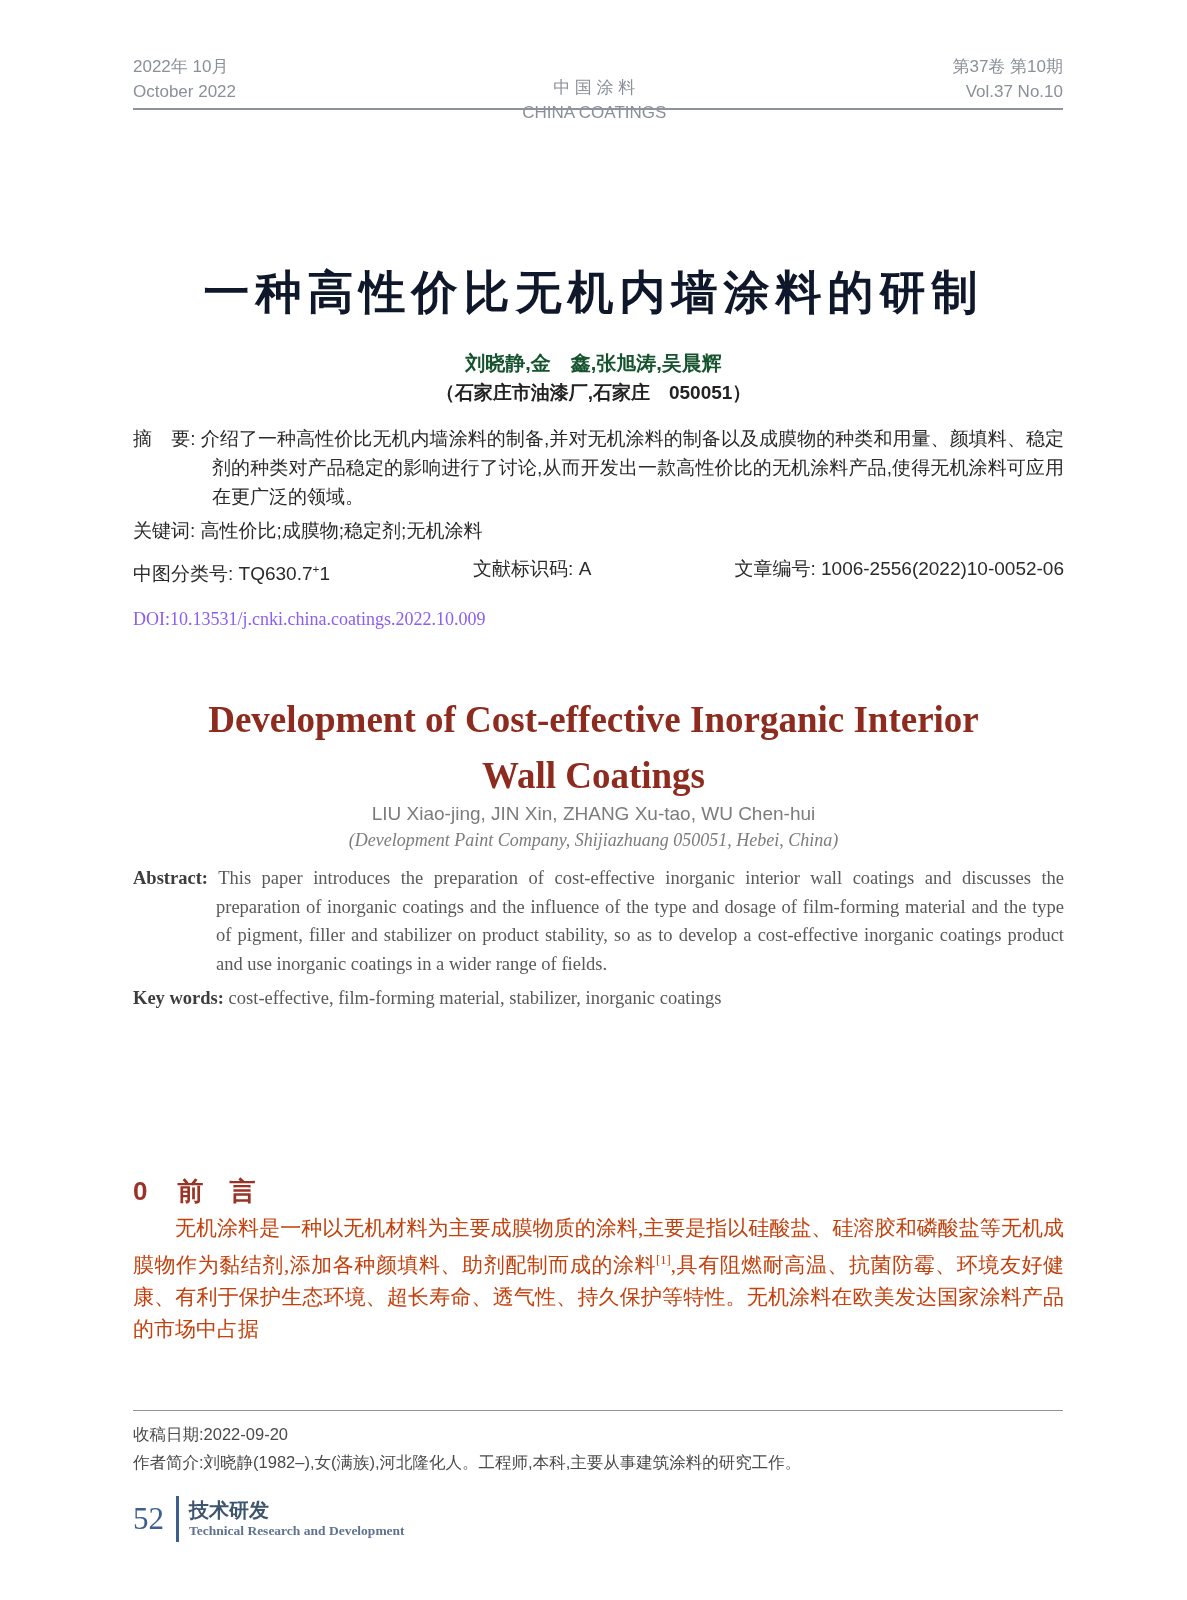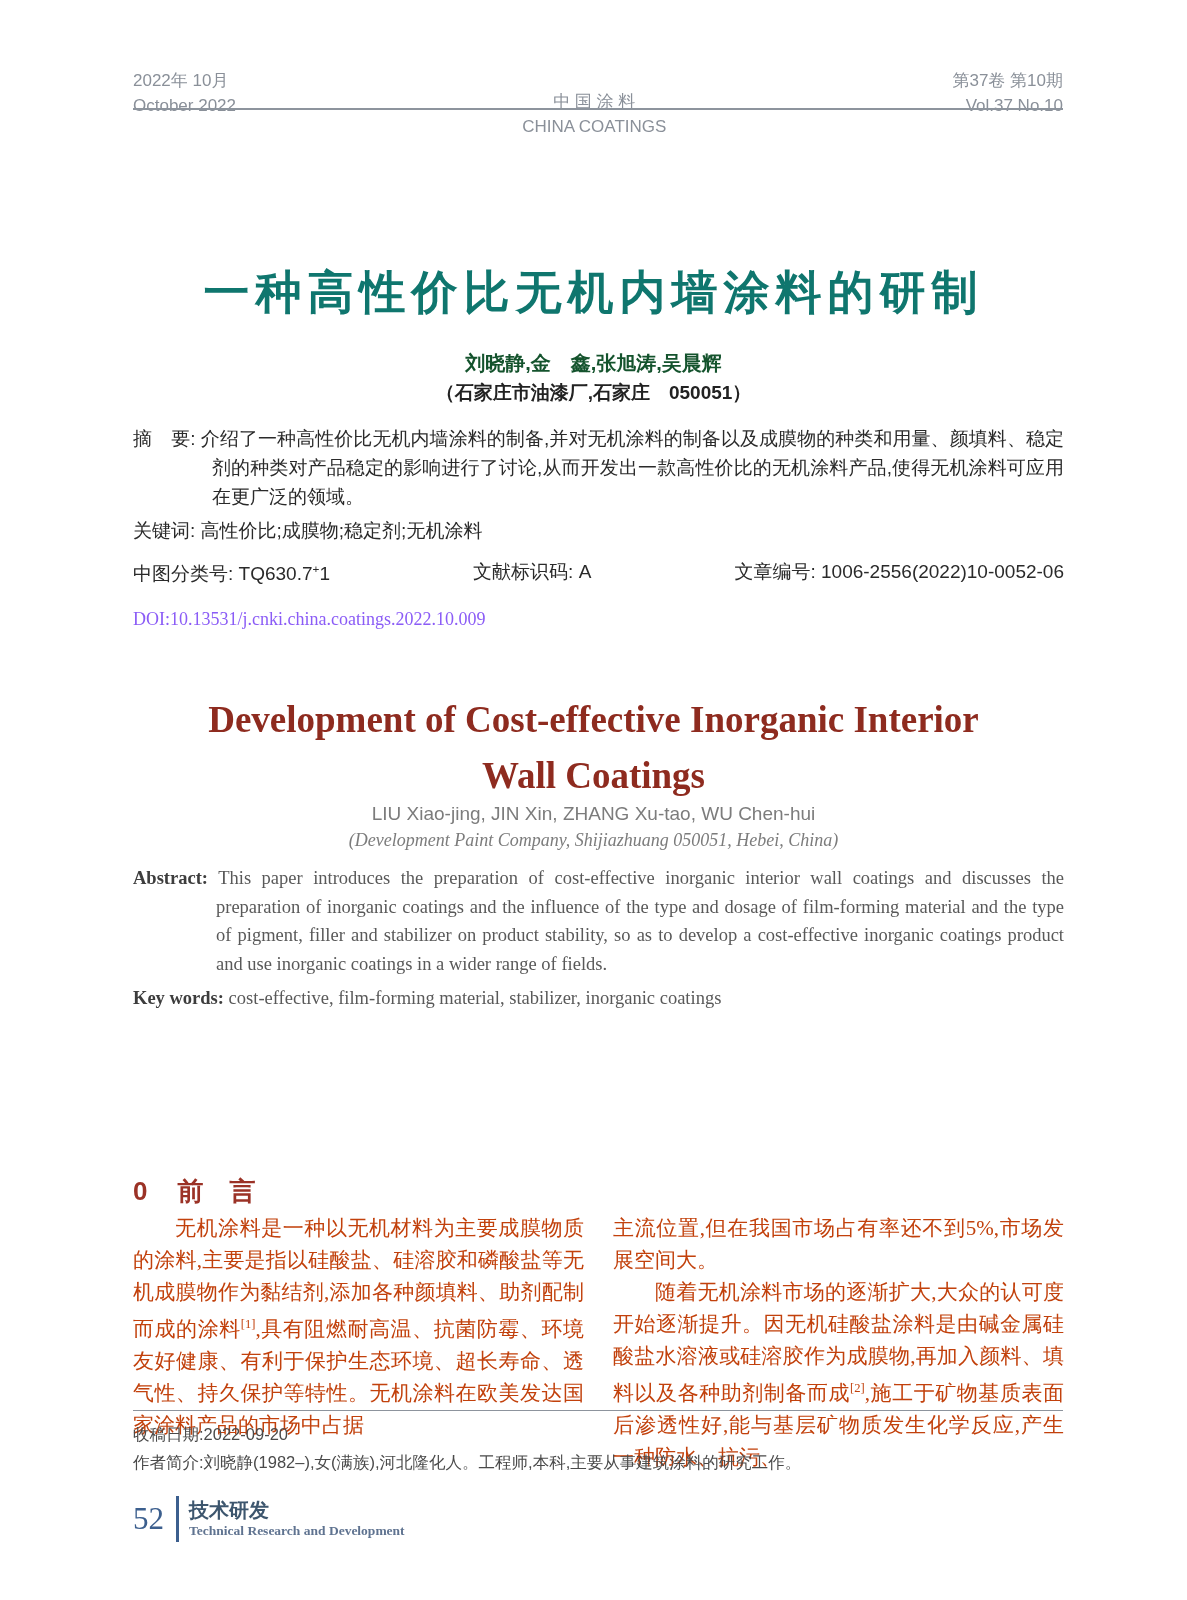--- a/index.html
+++ b/index.html
@@ -7,56 +7,56 @@
     position:relative;
     width:1187px; height:1600px;
     margin:0 auto;
     background:#ffffff;
     font-family:"Liberation Sans", sans-serif;
     color:#222;
     overflow:hidden;
   }
   
   .header {
-    position:absolute; top:68px; left:133px; right:124px;
+    position:absolute; top:54px; left:133px; right:124px;
     display:flex; justify-content:space-between;
     color:#8a9099; font-size:17px; line-height:25px;
   }
   .header .h-left   { text-align:left; }
   .header .h-center { text-align:center;margin-top:21px; }
   .header .h-right  { text-align:right; }
   .header-rule {
     position:absolute; top:108px; left:133px; right:124px;
     border-top:2px solid #8d949d;
   }
   
   .title-zh {
     position:absolute; top:262px; left:0; width:100%;
     text-align:center;
     font-size:46px; font-weight:bold; letter-spacing:6px;
-    color:#0f766e;
+    color:#0f172a;
   }
   .authors-zh {
     position:absolute; top:350px; left:0; width:100%;
     text-align:center; font-size:20px; font-weight:bold; color:#14532d;
   }
   .affil-zh {
     position:absolute; top:380px; left:0; width:100%;
     text-align:center; font-size:19px; font-weight:bold; color:#222;
   }
   
   .mid-block {
     position:absolute; top:424px; left:133px; width:931px;
     font-size:19px; line-height:29px; color:#2a2a2a;
   }
   .hang-zh { margin:0; padding-left:79px; text-indent:-79px; text-align:justify; }
   .kw-line { margin:5px 0 0 0; }
   .meta-row {
     margin:9px 0 0 0;
-    display:flex; justify-content:space-between;align-items:center;
+    display:flex; justify-content:space-between;
   }
   .meta-row sup { font-size:0.62em; }
   .doi-line {
     margin:17px 0 0 0;
     font-family:"Liberation Serif", serif; font-size:18px; color:#8b5cf6;
   }
   
   .title-en {
     position:absolute; top:692px; left:0; width:100%;
     text-align:center;
@@ -187,24 +187,20 @@
     </p>
   </div>
 
   <div class="section-head">
     <span class="num">0</span><span>前　言</span>
   </div>
 
   <div class="columns">
     <div class="col">
       <p class="indent">无机涂料是一种以无机材料为主要成膜物质的涂料,主要是指以硅酸盐、硅溶胶和磷酸盐等无机成膜物作为黏结剂,添加各种颜填料、助剂配制而成的涂料<sup>[1]</sup>,具有阻燃耐高温、抗菌防霉、环境友好健康、有利于保护生态环境、超长寿命、透气性、持久保护等特性。无机涂料在欧美发达国家涂料产品的市场中占据</p>
-    </div>
-    <div class="col">
-      <p>主流位置,但在我国市场占有率还不到5%,市场发展空间大。</p>
-      <p class="indent">随着无机涂料市场的逐渐扩大,大众的认可度开始逐渐提升。因无机硅酸盐涂料是由碱金属硅酸盐水溶液或硅溶胶作为成膜物,再加入颜料、填料以及各种助剂制备而成<sup>[2]</sup>,施工于矿物基质表面后渗透性好,能与基层矿物质发生化学反应,产生一种防水、抗污、</p>
     </div>
   </div>
 
   <div class="foot-rule"></div>
   <div class="footnotes">
     <p>
       <span>收稿日期:</span><span>2022-09-20</span>
     </p>
     <p>
       <span>作者简介:</span><span>刘晓静(1982–),女(满族),河北隆化人。工程师,本科,主要从事建筑涂料的研究工作。</span>

